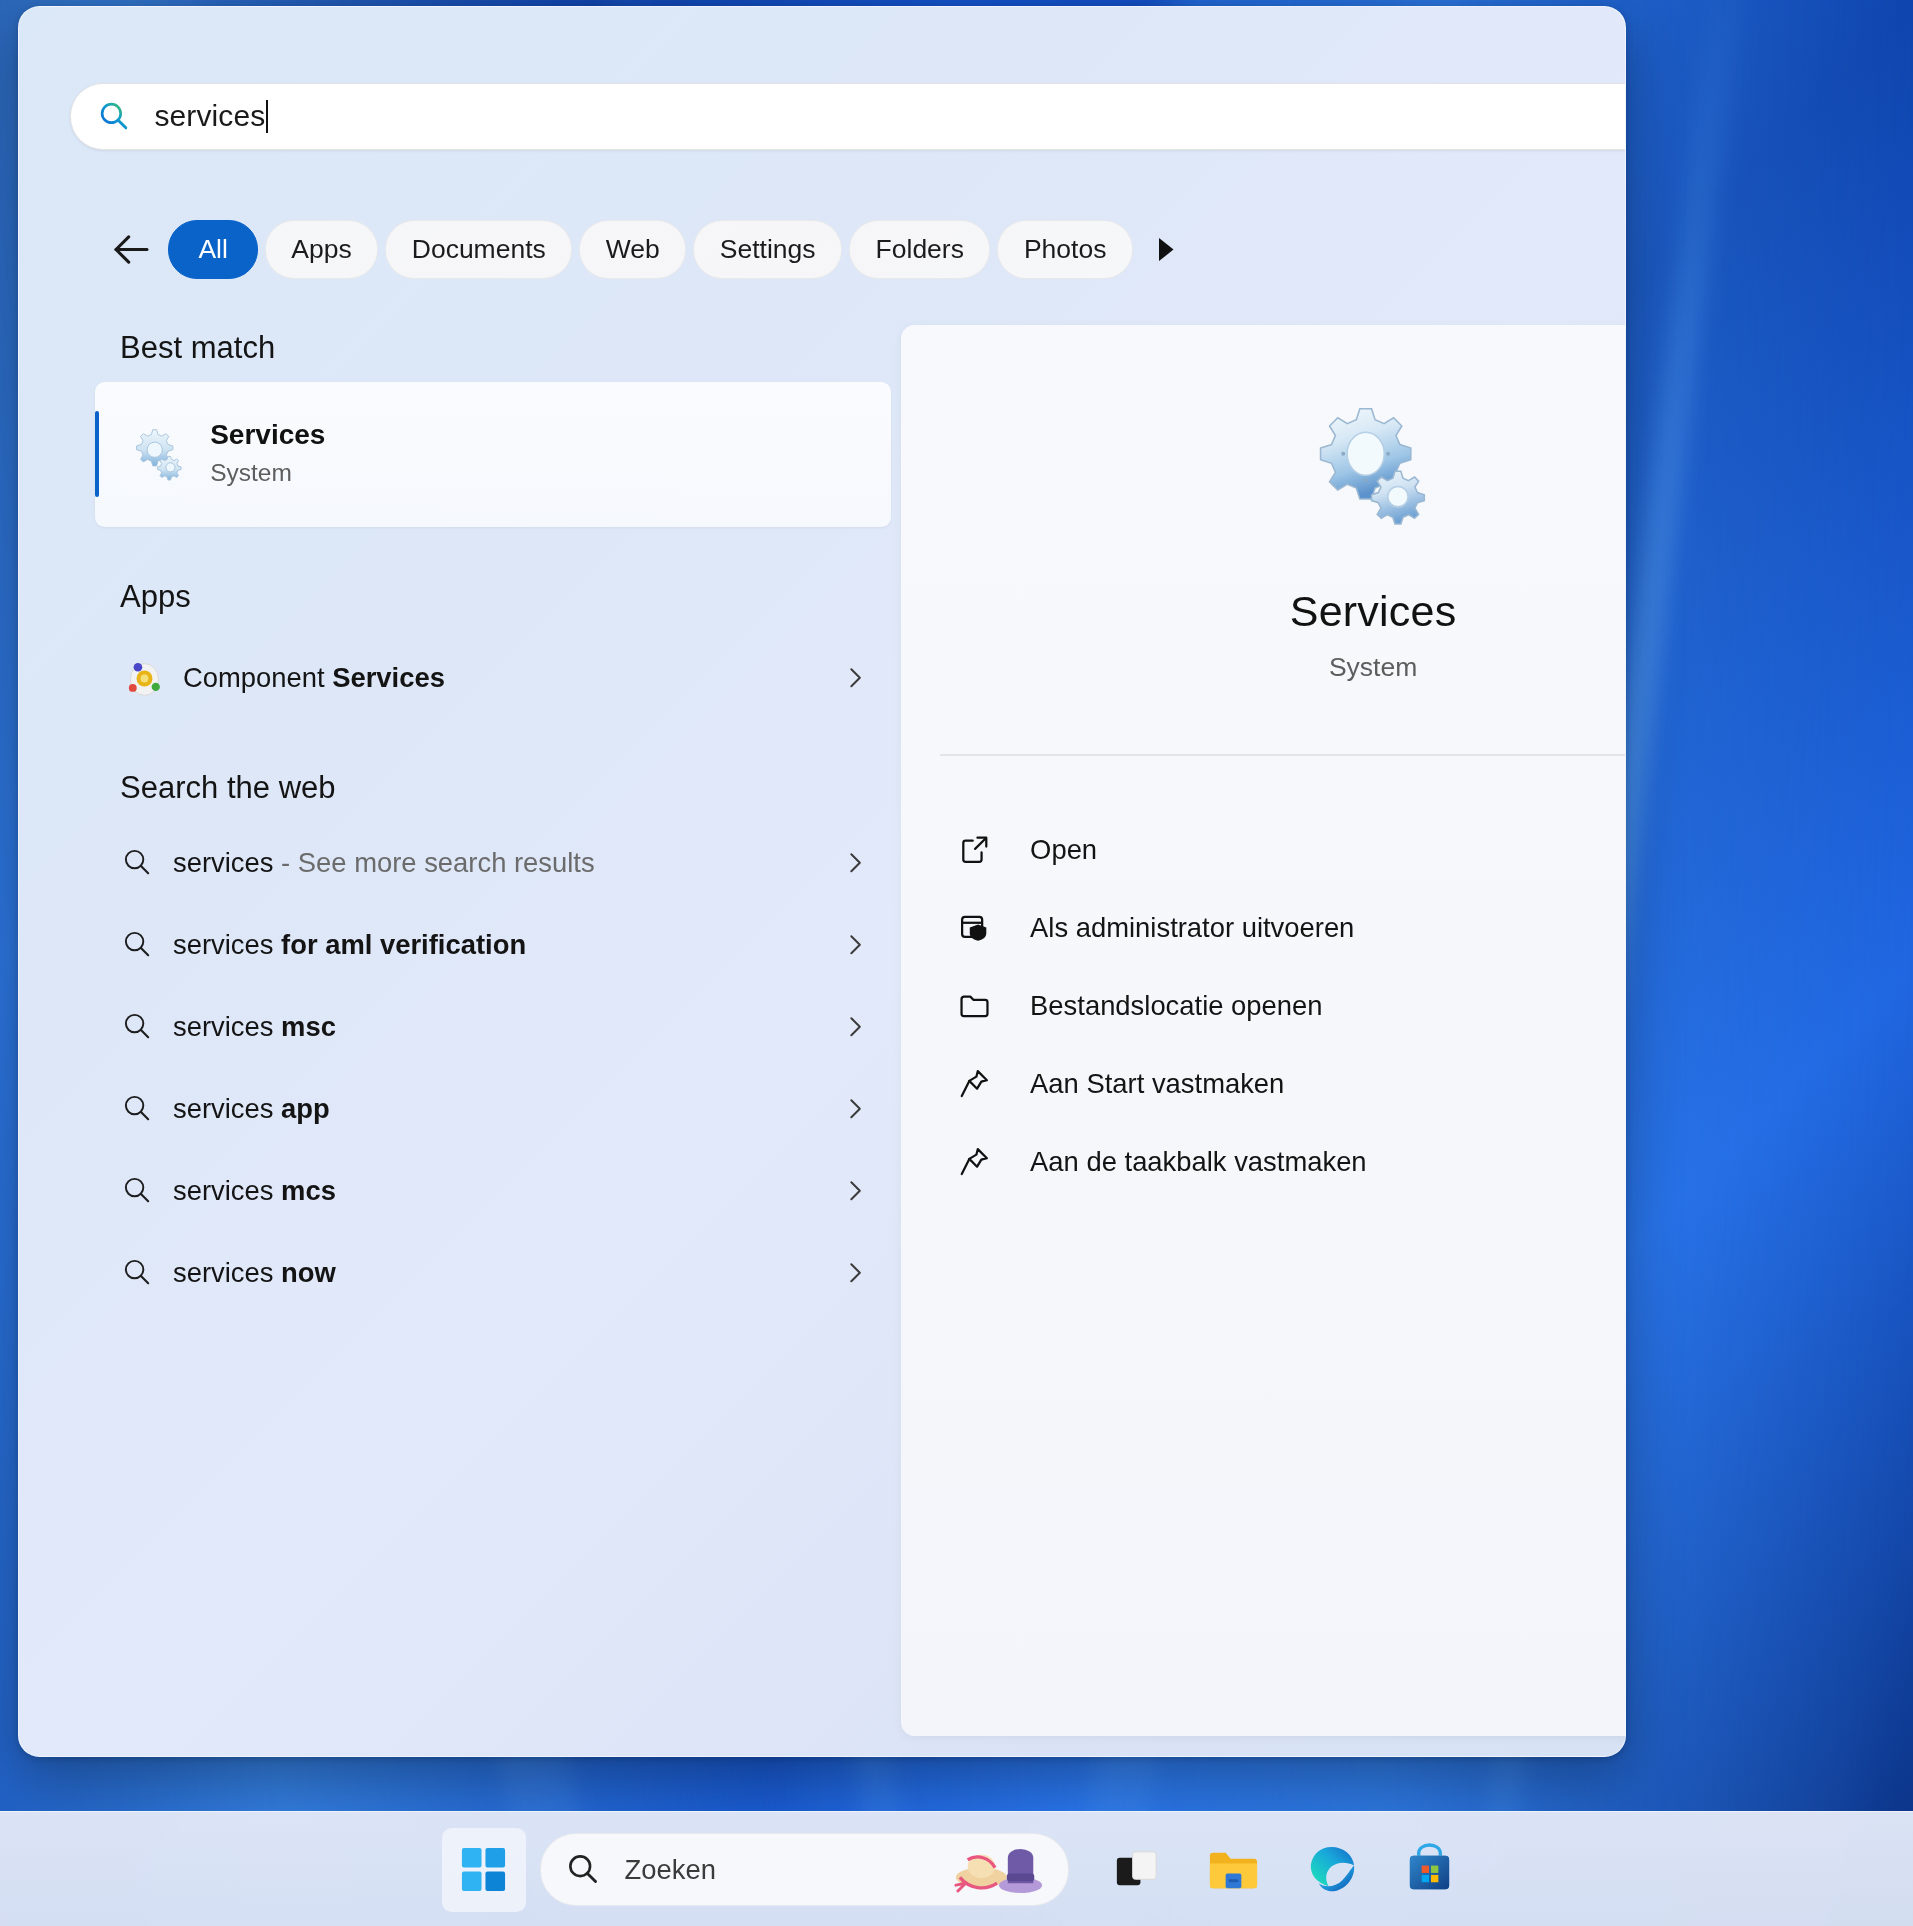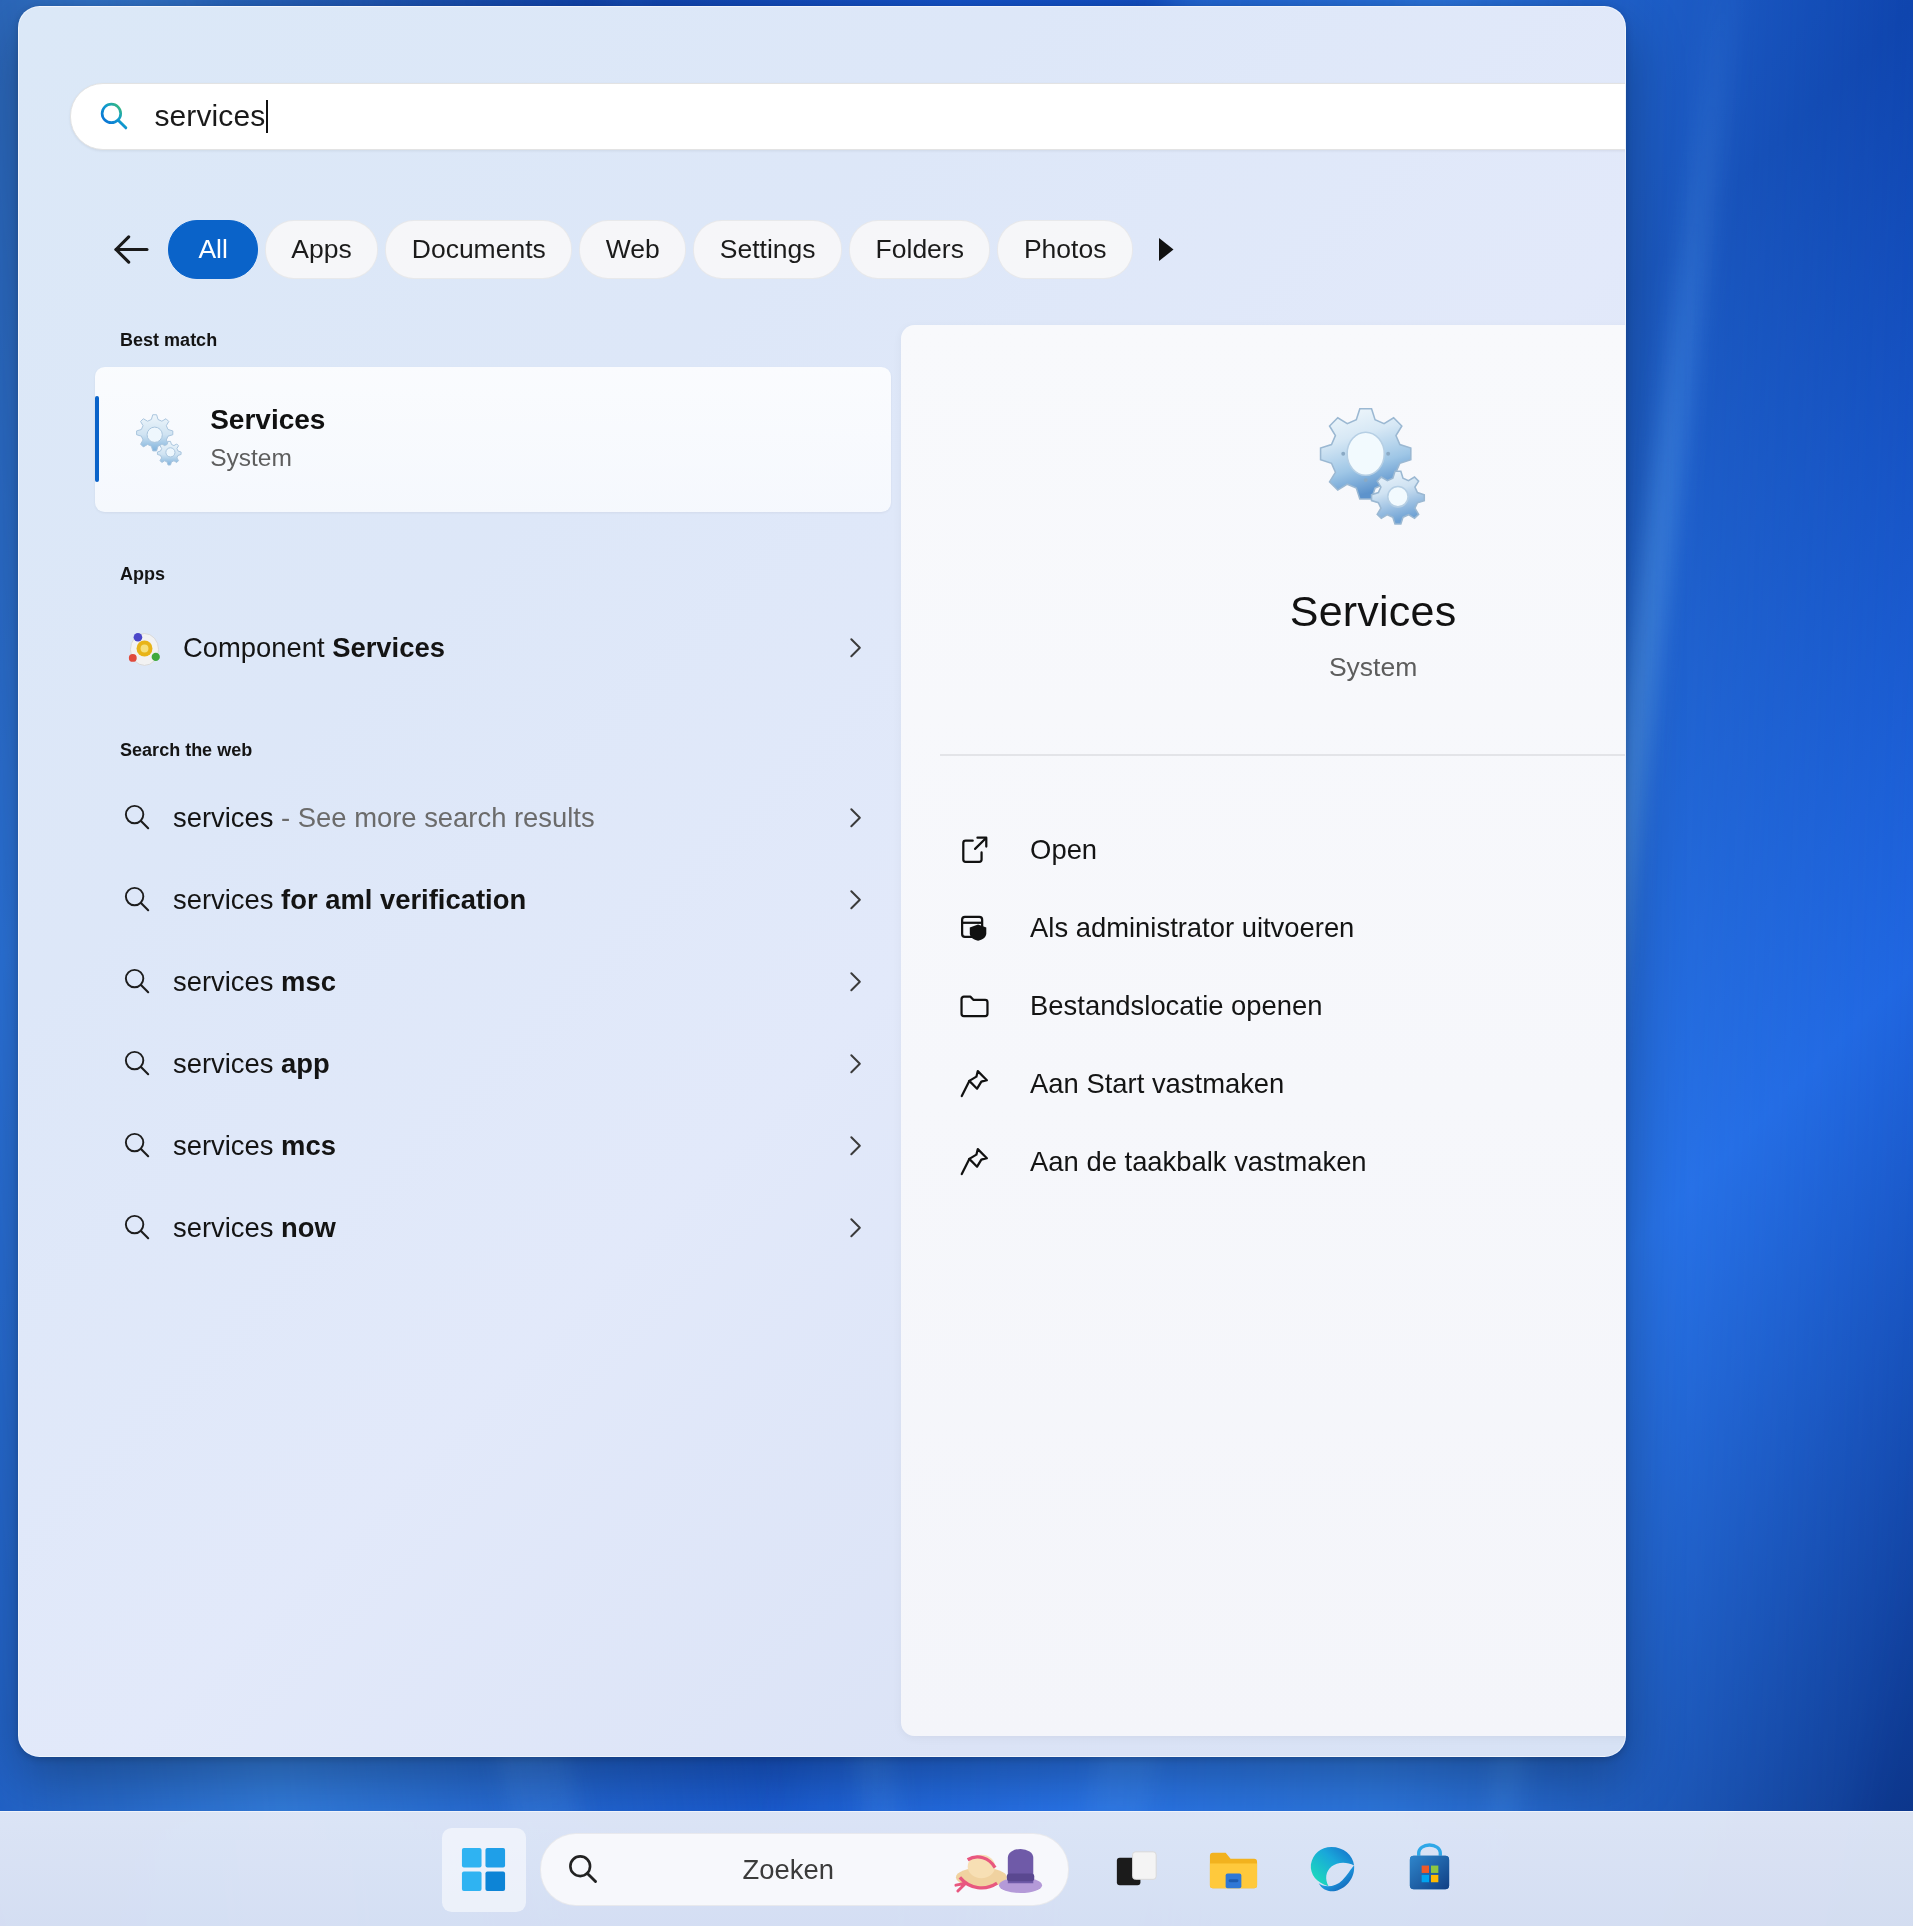--- a/index.html
+++ b/index.html
@@ -66,21 +66,21 @@
   }
   .chip.selected { background:#0a63c9; color:#ffffff; border-color:#0a63c9; }
   .chip.all { padding: 0 29px; }
   .more-arrow { width:39px; height:43px; display:flex; align-items:center; justify-content:center; margin-left:5.9px; cursor:pointer; }
   .spacer { flex:1 1 auto; }
   .ellipsis { font-size:39px; letter-spacing:2.9px; color:#222; cursor:pointer; padding: 0 9.8px 17.6px 0; line-height:.5; }
   .copilot { width:65px; height:65px; margin-left:17.6px; cursor:pointer; }
 
   
   #results-col { position:absolute; left:76px; top:323px; width:804px; }
-  .section-title { font-size:18px; font-weight:700; color:#141414; margin: 0 0 15.7px 25.5px; }
+  .section-title { font-size:31px; font-weight:400; color:#141414; margin: 0 0 15.7px 25.5px; }
   .sec-gap { height:45px; }
 
   .best-match-card {
     position:relative; width:796px; height:145px; border-radius:9.8px;
     background: linear-gradient(180deg, rgba(255,255,255,.85), rgba(252,253,255,.78));
     box-shadow: 0 1px 2.9px rgba(0,0,0,.06);
     display:flex; align-items:center; padding-left:33px; cursor:pointer;
     margin-bottom: 7.8px;
   }
   .best-match-card .selbar {
@@ -122,21 +122,21 @@
   .pv-action .ic { width:47px; flex:0 0 auto; display:flex; align-items:center; justify-content:flex-start; }
   .pv-action .txt { font-size:27.4px; color:#141414; margin-left:25.5px; white-space:nowrap; }
 
   
   #taskbar {
     position:absolute; left:0; bottom:0; width:1913px; height:116px;
     background: linear-gradient(180deg, rgba(225,232,247,.97), rgba(218,226,244,.97));
     border-top:1px solid rgba(255,255,255,.6);
     display:flex; align-items:center; justify-content:center; gap:0;
   }
-  .tb-inner { display:flex; align-items:center; gap:13.7px;text-align:center; }
+  .tb-inner { display:flex; align-items:center; gap:13.7px; }
   .tb-btn { width:84px; height:84px; border-radius:9.8px; display:flex; align-items:center; justify-content:center; cursor:pointer; }
   .tb-start { background: rgba(255,255,255,.55); }
   #taskbar-search {
     width:529px; height:73px; border-radius:36px;
     background: rgba(250,250,252,.92); border:1px solid rgba(0,0,0,.06);
     display:flex; align-items:center; padding: 0 21.6px 0 25.5px; cursor:pointer; margin-right:11.8px;
   }
   #taskbar-search .tsq { width:35px; height:35px; flex:0 0 auto; }
   #taskbar-search .tstext { font-size:27.4px; color:#3b3b3b; margin-left:23.5px; flex:1 1 auto; }
   #taskbar-search .hats { width:94px; height:59px; flex:0 0 auto; }

